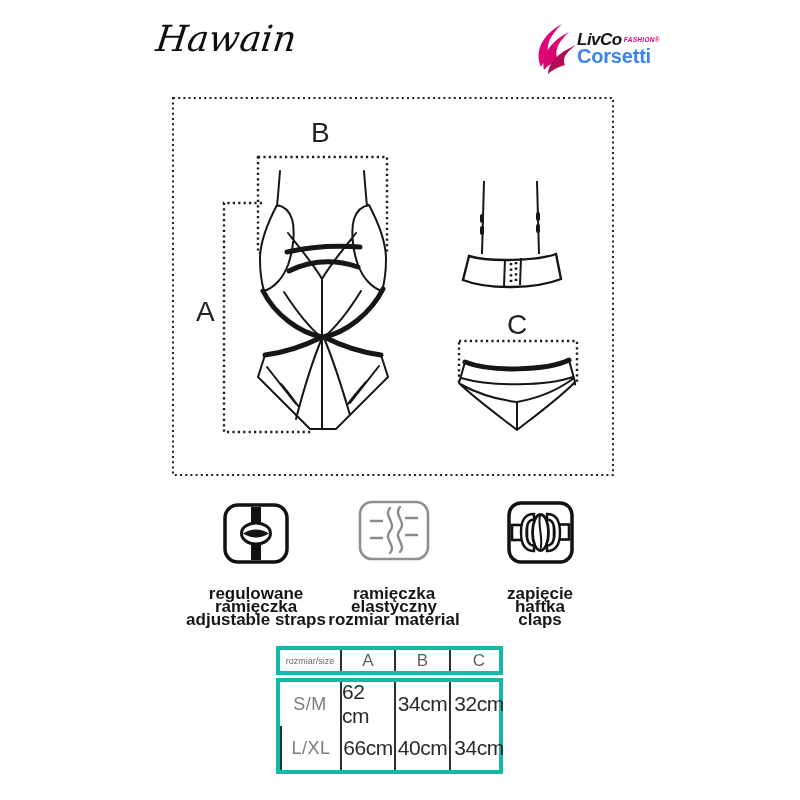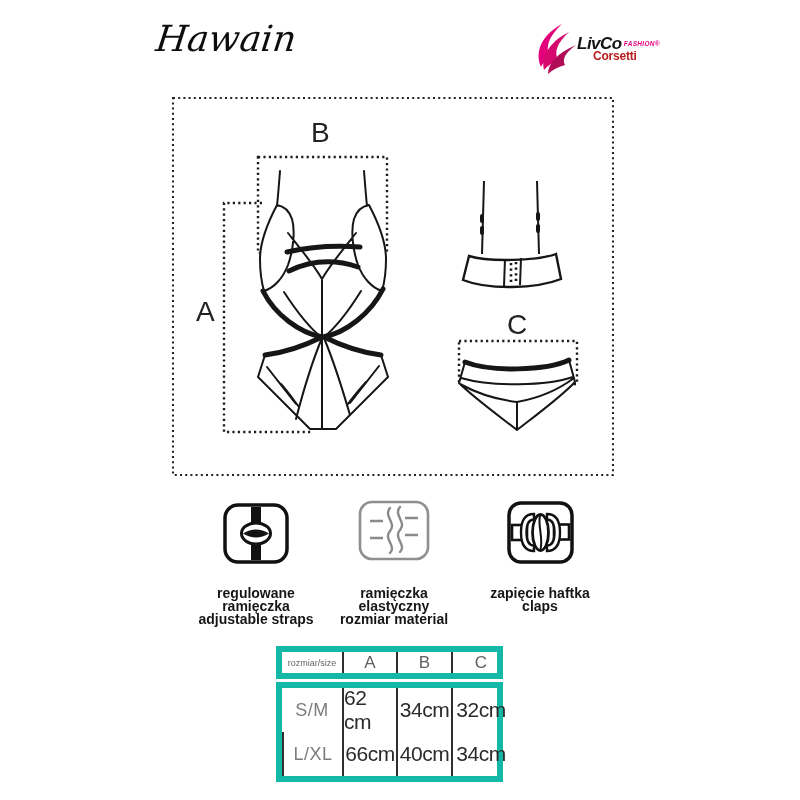--- a/index.html
+++ b/index.html
@@ -8,35 +8,35 @@
   
   .product-title{position:absolute;left:156px;top:10px;width:140px;height:60px;
       font-family:"DejaVu Serif",serif;font-style:italic;font-size:36px;color:#0d0d0d;
       transform:skewX(-7deg);text-align:center;line-height:58px;}
   
   .logo{position:absolute;left:531px;top:20px;width:130px;height:56px;display:flex;align-items:center;}
   .logo-swoosh{flex:0 0 auto;}
   .logo-text{margin-left:-6px;line-height:1;}
   .logo-row1{font-size:17px;font-weight:bold;font-style:italic;color:#151515;letter-spacing:-0.5px;white-space:nowrap;}
   .logo-fashion{font-size:6.5px;font-weight:bold;font-style:italic;color:#e2017b;margin-left:2px;vertical-align:3px;letter-spacing:0.3px;}
-  .logo-row2{font-size:12px;font-weight:bold;color:#b91c1c;margin-top:-2px;letter-spacing:-0.2px;margin-left:16px;}
+  .logo-row2{font-size:20px;font-weight:bold;color:#3b82f6;margin-top:-2px;letter-spacing:-0.2px;}
   
   .art{position:absolute;left:0;top:0;width:800px;height:800px;}
   
   .feature{position:absolute;text-align:center;}
   .f1{left:186px;top:503px;width:140px;}
   .f2{left:324px;top:500px;width:140px;}
   .f3{left:480px;top:501px;width:120px;}
   .f1 .caption{margin-top:19px;}
   .f2 .caption{margin-top:22px;}
   .f3 .caption{margin-top:19px;}
-  .caption{font-size:14px;font-weight:bold;color:#161616;line-height:13px;}
+  .caption{font-size:17px;font-weight:bold;color:#161616;line-height:13px;}
   
   .size-table{position:absolute;left:276px;top:646px;width:227px;}
-  .st-grid{display:grid;grid-template-columns:60px 54px 55px 58px;border:6px solid #14b8a6;box-sizing:border-box;}
+  .st-grid{display:grid;grid-template-columns:60px 54px 55px 58px;border:4px solid #14b8a6;box-sizing:border-box;}
   .st-header .st-cell{height:21px;}
   .st-body{margin-top:3px;}
   .st-body .st-cell{height:44px;}
   .st-cell{display:flex;align-items:center;justify-content:center;border-left:2px solid #2f2f2f;box-sizing:border-box;}
   .st-cell:first-child{border-left:none;}
   .st-colhead{font-size:9px;color:#666;}
   .st-letter{font-size:17px;color:#606060;}
   .st-rowlabel{font-size:18px;color:#7d7d7d;letter-spacing:0.5px;}
   .st-val{font-size:21px;color:#2b2b2b;letter-spacing:-0.5px;}
 </style>

